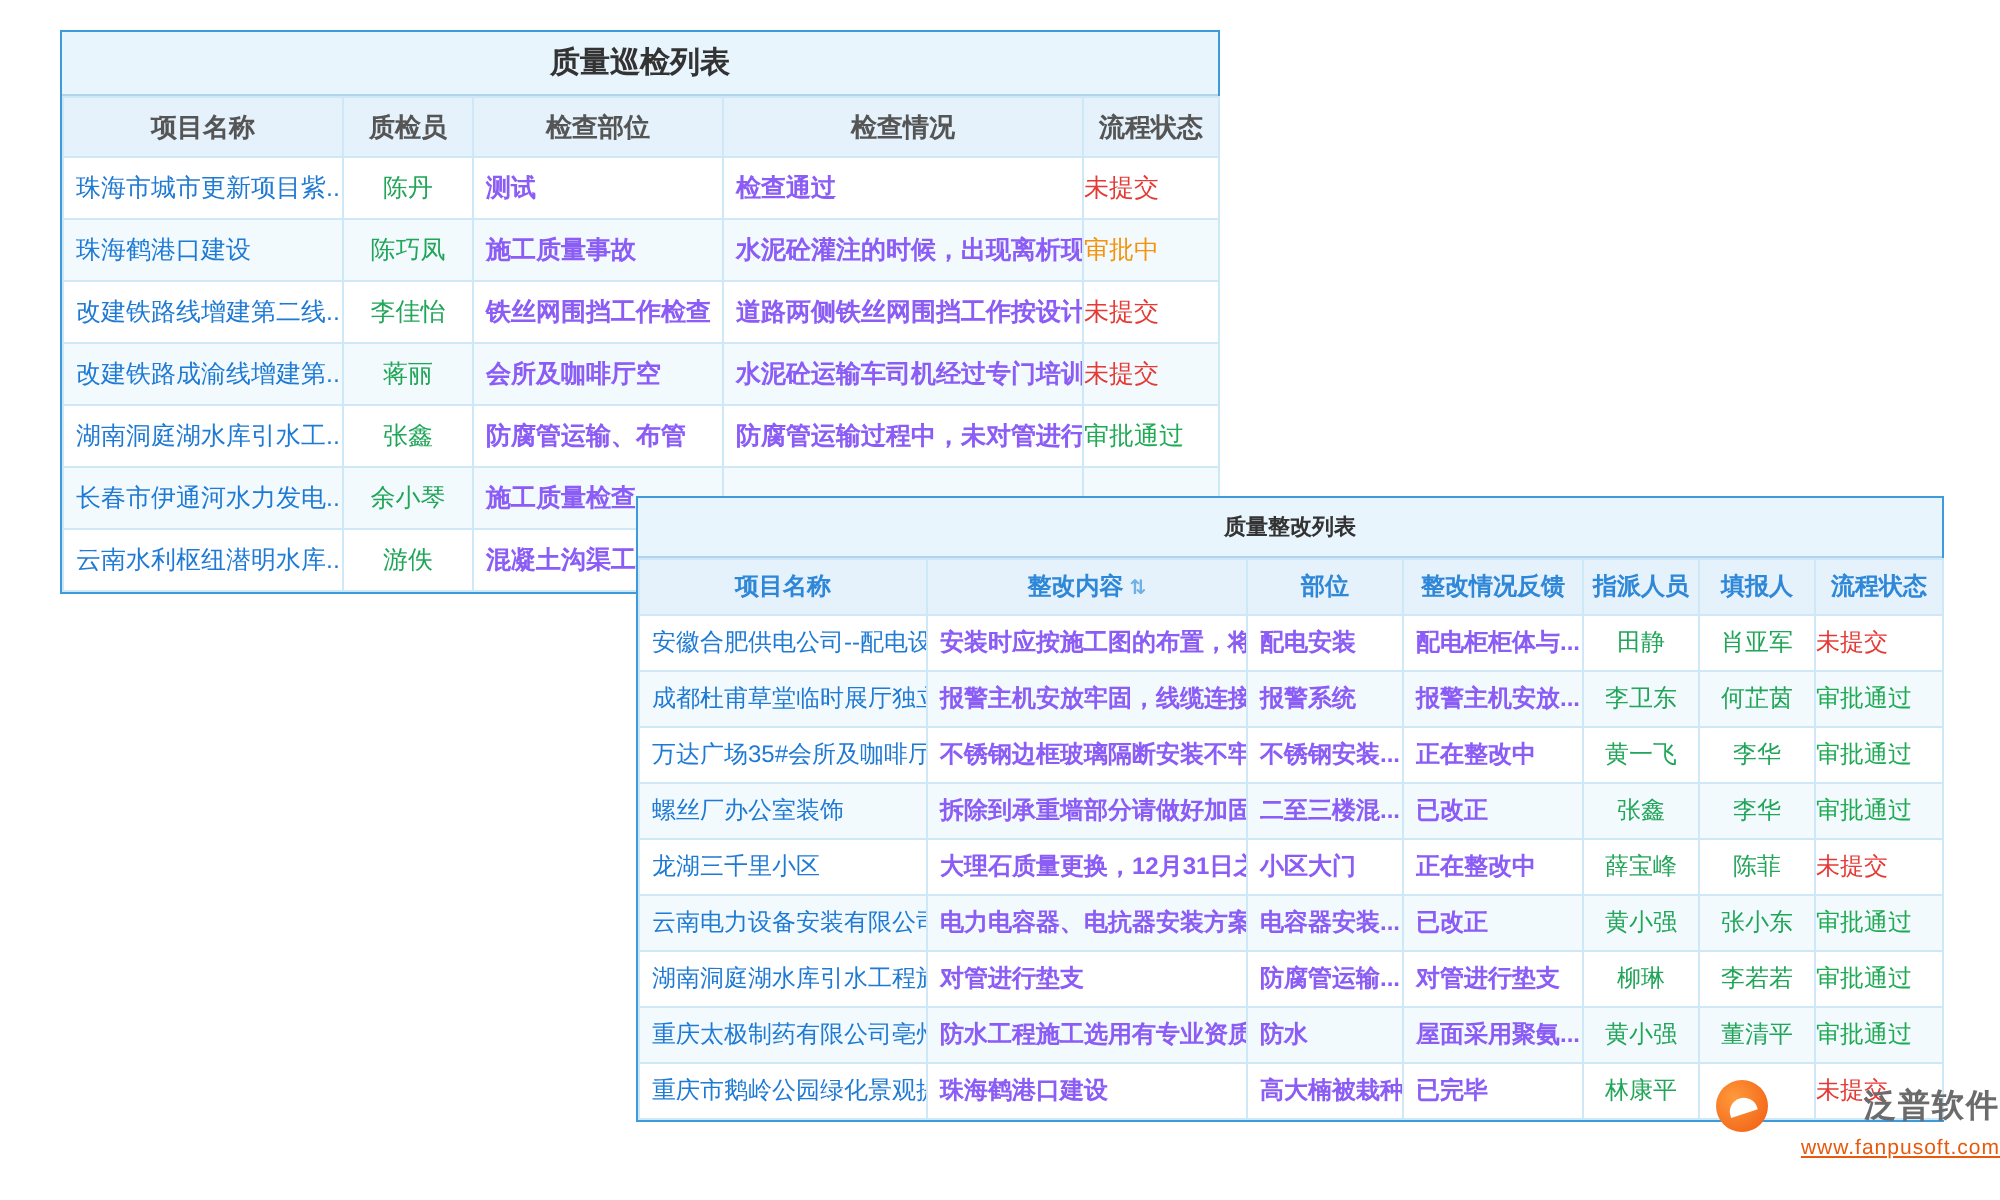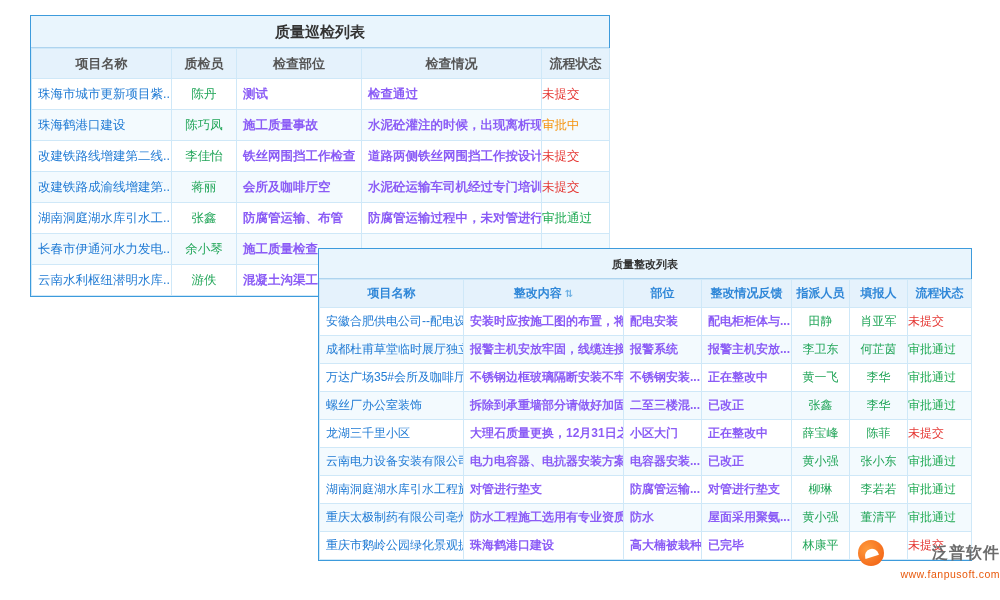--- a/index.html
+++ b/index.html
@@ -57,21 +57,21 @@
     background: radial-gradient(circle at 35% 35%, #ff9a3c, #f05a10);
     position: relative; display: inline-block; margin-right: 5px;
     flex: 0 0 auto;
   }
   .logo-icon::after {
     content: ""; position: absolute; left: 6px; top: 9px;
     width: 14px; height: 8px; background: #ffffff;
     border-radius: 8px 8px 0 0; transform: rotate(-18deg);
   }
   .logo-text { font-size: 16px; font-weight: bold; color: #6b6b6b; letter-spacing: 1px; margin-left: 43px; }
-  .logo-site { font-size: 10.5px; color: #e8590c; text-align: right; margin-top: 2px; letter-spacing: 0.5px; }
+  .logo-site { font-size: 10.5px; color: #e8590c; text-align: right; margin-top: 2px; letter-spacing: 0.5px; text-decoration: underline; }
 </style>
 </head>
 <body>
 
 <div class="panel" id="inspection-panel">
   <div class="panel-title">质量巡检列表</div>
   <table id="inspection-table">
     <colgroup>
       <col style="width:140px">
         <col style="width:65px">

